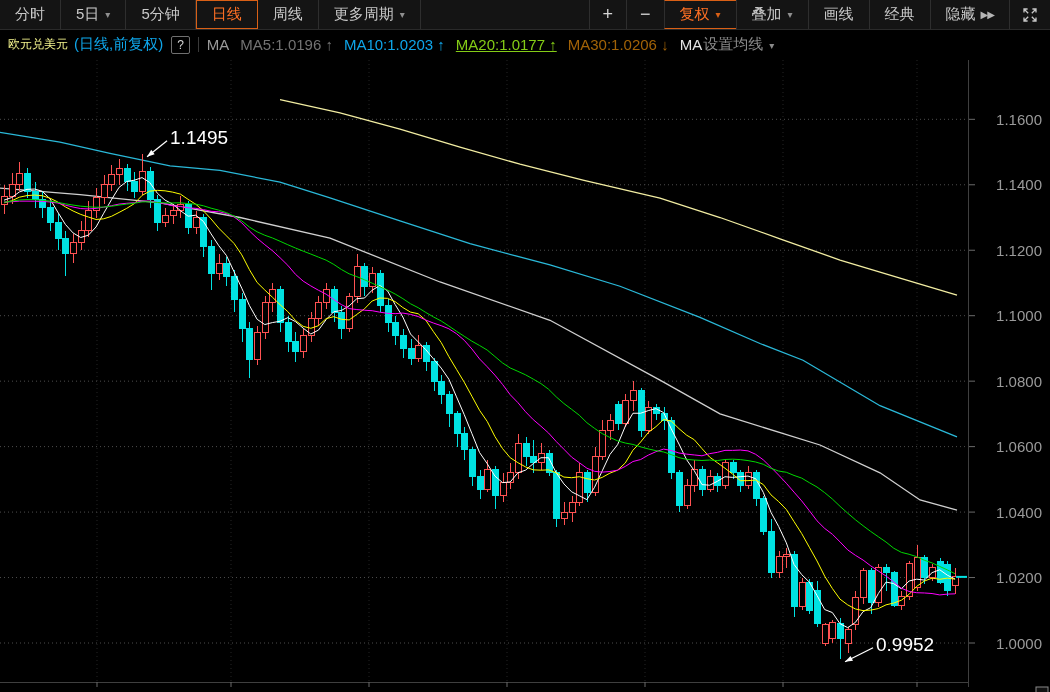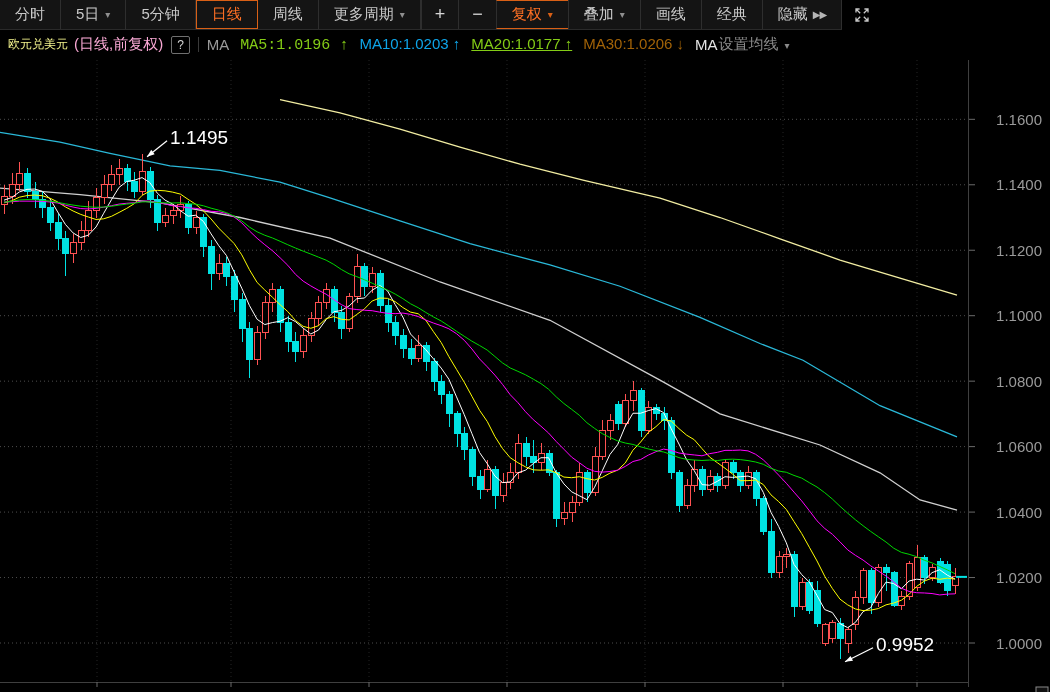--- a/index.html
+++ b/index.html
@@ -1,35 +1,35 @@
 <!DOCTYPE html>
 <html><head>
 <meta charset="utf-8">
 <style>
   html,body{margin:0;padding:0;background:#000;width:1050px;height:692px;overflow:hidden;
     font-family:"Liberation Sans",sans-serif;}
   .app{position:relative;width:1050px;height:692px;background:#000;}
   
-  .toolbar{position:absolute;top:0;left:0;width:842px;height:30px;background:#141414;
-    border-bottom:1px solid #2a2a2a;display:flex;justify-content:space-between;box-sizing:border-box;}
+  .toolbar{position:absolute;top:0;left:0;width:1050px;height:30px;background:#141414;
+    border-bottom:1px solid #2a2a2a;display:flex;justify-content:space-between;box-sizing:border-box;gap:14px;}
   .tb-group{display:flex;align-items:stretch;}
   .tb-btn{display:flex;align-items:center;padding:0 15px;color:#c9c9c9;font-size:15px;
     border-right:1px solid #2e2e2e;cursor:pointer;white-space:nowrap;box-sizing:border-box;}
   .tb-group.right .tb-btn{border-right:none;border-left:1px solid #2e2e2e;}
   .tb-btn.plusminus{font-size:18px;padding:0 13px;color:#d6d6d6;}
   .tb-btn.active{color:#ff7024;border:1px solid #d96016;margin:0;}
   .caret{font-size:10px;color:#8f8f8f;margin-left:6px;}
   .tb-btn.active .caret{color:#d96016;}
   .chev{font-size:10px;color:#b5b5b5;margin-left:5px;letter-spacing:-1px;}
   .icon-btn{display:flex;align-items:center;padding:0 12px;border-left:1px solid #2e2e2e;cursor:pointer;}
   
   .legend{position:absolute;top:31px;left:0;width:1050px;height:27px;display:flex;align-items:center;
     font-size:15px;padding-left:8px;box-sizing:border-box;background:#000;white-space:nowrap;}
   .symbol{color:#f2f28c;font-size:12px;}
-  .mode{color:#f9a8d4;margin-left:6px;}
+  .mode{color:#0ea5e9;margin-left:6px;}
   .help{border:1px solid #707070;color:#d5d5d5;font-size:12px;padding:0 5px;height:16px;line-height:16px;
     border-radius:2px;margin-left:8px;cursor:pointer;}
   .vsep{width:1px;height:15px;background:#3a3a3a;margin:0 8px;}
   .ind{color:#9a9a9a;}
   .ma-item{margin-left:11px;}
   .ma-more{color:#e4e4e4;margin-left:11px;}
   .settings{color:#8a8a8a;margin-left:1px;cursor:pointer;}
   .settings .caret{color:#8a8a8a;}
   
   .chart{position:absolute;top:0;left:0;width:1050px;height:692px;z-index:0;}
@@ -423,18 +423,18 @@
         </div>
       </div>
   </div>
 
   <div class="legend">
     <span class="symbol">欧元兑美元</span>
     <span class="mode">(日线,前复权)</span>
     <span class="help">?</span>
     <span class="vsep"></span>
     <span class="ind">MA</span>
-    <span id="ma-items"><span class="ma-item" style="color: #84cc16; font-family: Liberation Mono, monospace;">MA5:1.0196 ↑</span><span class="ma-item" style="color: #0ea5e9;">MA10:1.0203 ↑</span><span class="ma-item" style="color: #84cc16; text-decoration: underline;">MA20:1.0177 ↑</span><span class="ma-item" style="color: #a16207;">MA30:1.0206 ↓</span></span>
+    <span id="ma-items"><span class="ma-item" style="color: #737373;">MA5:1.0196 ↑</span><span class="ma-item" style="color: #0ea5e9;">MA10:1.0203 ↑</span><span class="ma-item" style="color: #84cc16; text-decoration: underline;">MA20:1.0177 ↑</span><span class="ma-item" style="color: #a16207;">MA30:1.0206 ↓</span></span>
     <span class="ma-more">MA</span>
     <span class="settings"><span>设置均线</span><span class="caret">▾</span></span>
   </div>
 
 </div>
 
 </body></html>

